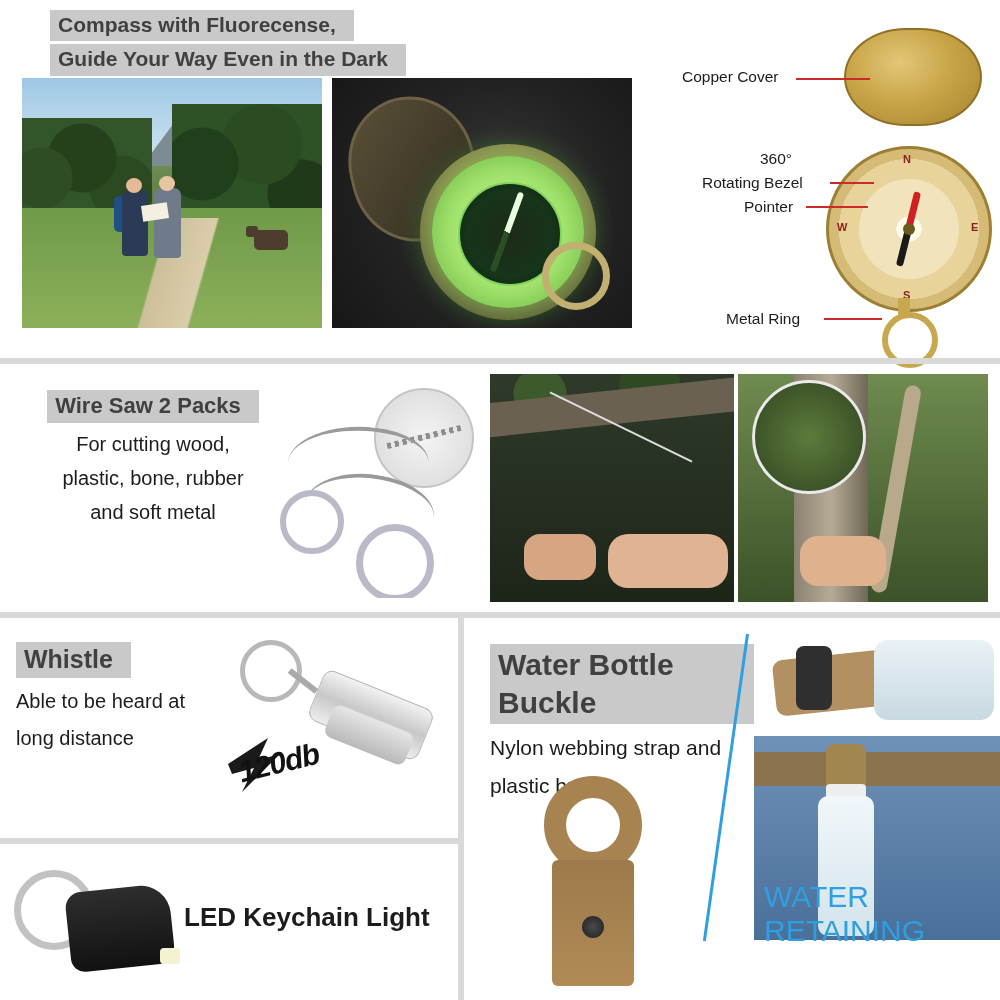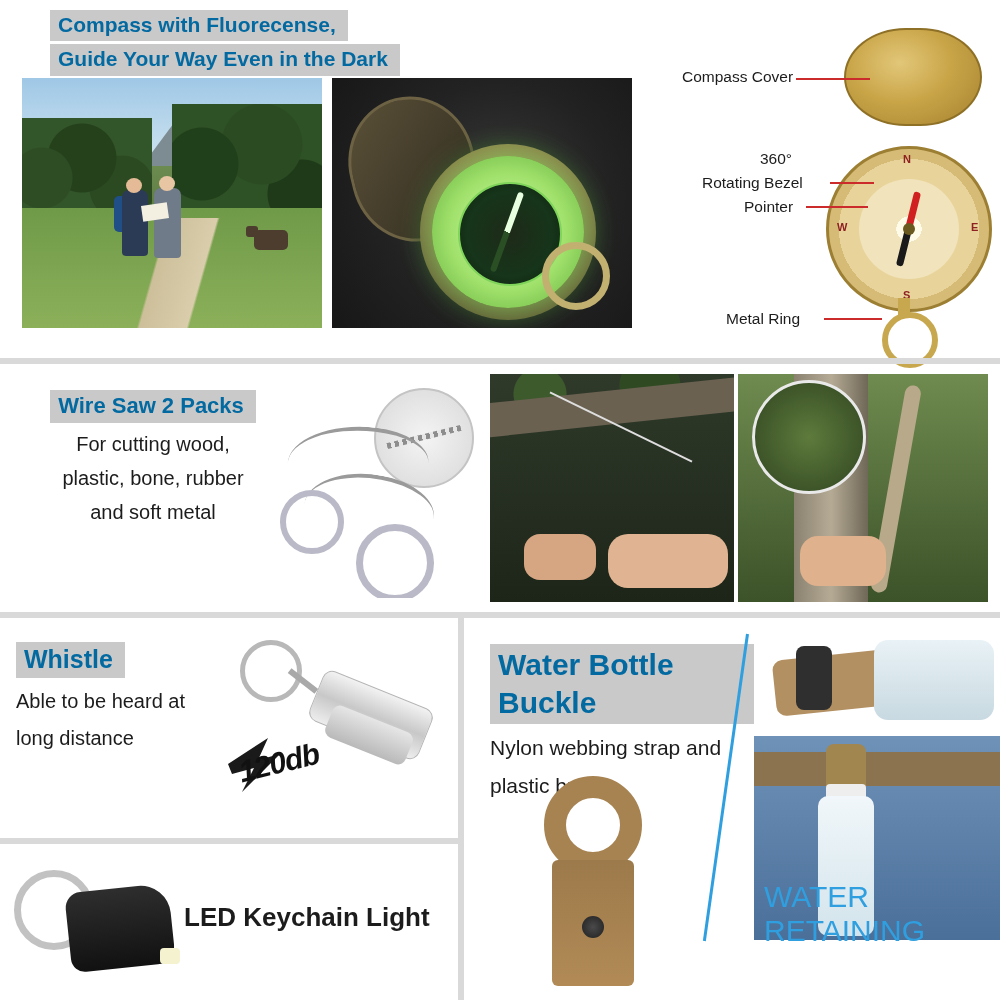--- a/index.html
+++ b/index.html
@@ -12,23 +12,23 @@
     position:relative;
   }
   .page{position:relative;width:1000px;height:1000px;}
 
   
   .panel{position:absolute;box-sizing:border-box;}
   .divider{position:absolute;background:#d9d9d9;}
   .hl{
     display:inline-block;
     background:#c9c9c9;
-    padding:2px 12px 3px 8px;
+    padding:2px 18px 3px 8px;
     font-weight:bold;
-    color:#0369a1;
+    color:#404040;
     line-height:1.25;
   }
 
   
   #sec1{left:0;top:0;width:1000px;height:358px;}
   #s1-title{position:absolute;left:50px;top:10px;width:420px;}
   #s1-title .hl{font-size:21px;margin-bottom:3px;}
 
   #hikers-photo{
     position:absolute;left:22px;top:78px;width:300px;height:250px;
@@ -322,21 +322,21 @@
         <div class="letter" style="left:142px;top:72px;">E</div>
         <div class="letter" style="left:74px;top:140px;">S</div>
         <div class="letter" style="left:8px;top:72px;">W</div>
         <div class="ptr"></div>
         <div class="hub"></div>
       </div>
 
       <div id="compass-stem"></div>
       <div id="compass-ring"></div>
 
-      <div class="lbl" style="left:36px;top:58px;">Compass Cover</div>
+      <div class="lbl" style="left:36px;top:58px;">Copper Cover</div>
       <div class="leader" style="left:150px;top:68px;width:74px;"></div>
 
       <div class="lbl" style="left:114px;top:140px;">360°</div>
       <div class="lbl" style="left:56px;top:164px;">Rotating Bezel</div>
       <div class="leader" style="left:184px;top:172px;width:44px;"></div>
 
       <div class="lbl" style="left:98px;top:188px;">Pointer</div>
       <div class="leader" style="left:160px;top:196px;width:62px;"></div>
 
       <div class="lbl" style="left:80px;top:300px;">Metal Ring</div>

